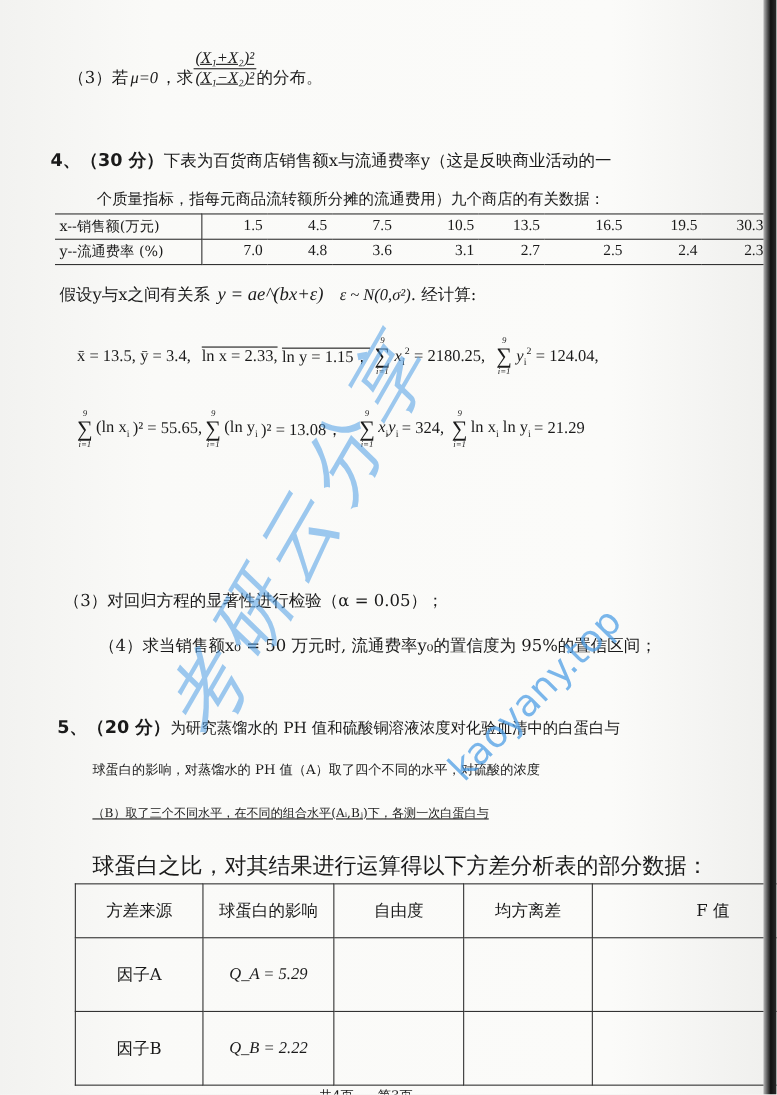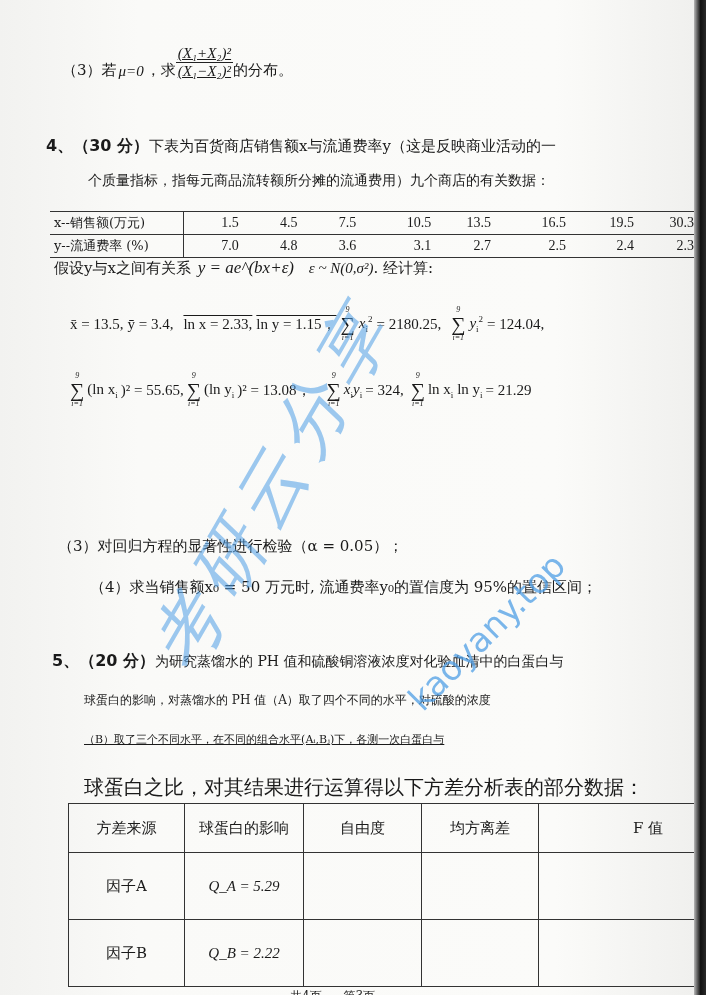--- a/index.html
+++ b/index.html
@@ -19,21 +19,21 @@
   }
   .abs { position: absolute; white-space: nowrap; }
   .txt { font-size: 15px; }
   .math { font-family: "Liberation Serif", "DejaVu Serif", serif; font-style: italic; }
   .frac { display: inline-block; vertical-align: middle; text-align: center; font-family: "Liberation Serif", serif; font-style: italic; font-size: 15px; text-decoration: underline; }
   .frac .n { display: block; border-bottom: 1px solid #222; padding: 0 2px; }
   .frac .d { display: block; padding: 0 2px; }
   .bold-sec { font-family: "DejaVu Sans", "Liberation Sans", sans-serif; font-weight: bold; font-size: 16px; }
 
   
-  .dtable { position: absolute; left: 50px; top: 211px; width: 648px; border-collapse: collapse; font-size: 14px; }
+  .dtable { position: absolute; left: 50px; top: 194px; width: 648px; border-collapse: collapse; font-size: 14px; }
   .dtable td { height: 22px; padding: 0; border-top: 1.5px solid #333; border-bottom: 1.5px solid #333; text-align: right; font-family: "Liberation Serif", serif; }
   .dtable td.lbl { text-align: left; width: 150px; border-right: 1.5px solid #333; padding-left: 4px; font-family: "DejaVu Serif", serif; font-size: 13px; }
   .dtable td.v { width: 62px; padding-right: 4px; }
 
   
   .atable { position: absolute; left: 68px; top: 803px; width: 690px; border-collapse: collapse; font-size: 15px; }
   .atable th, .atable td { border: 1.5px solid #333; text-align: center; font-weight: normal; padding: 0; }
   .atable th { height: 48px; }
   .atable td { height: 66px; }
   .atable .c1 { width: 115px; } .atable .c2 { width: 118px; } .atable .c3 { width: 117px; } .atable .c4 { width: 116px; }

